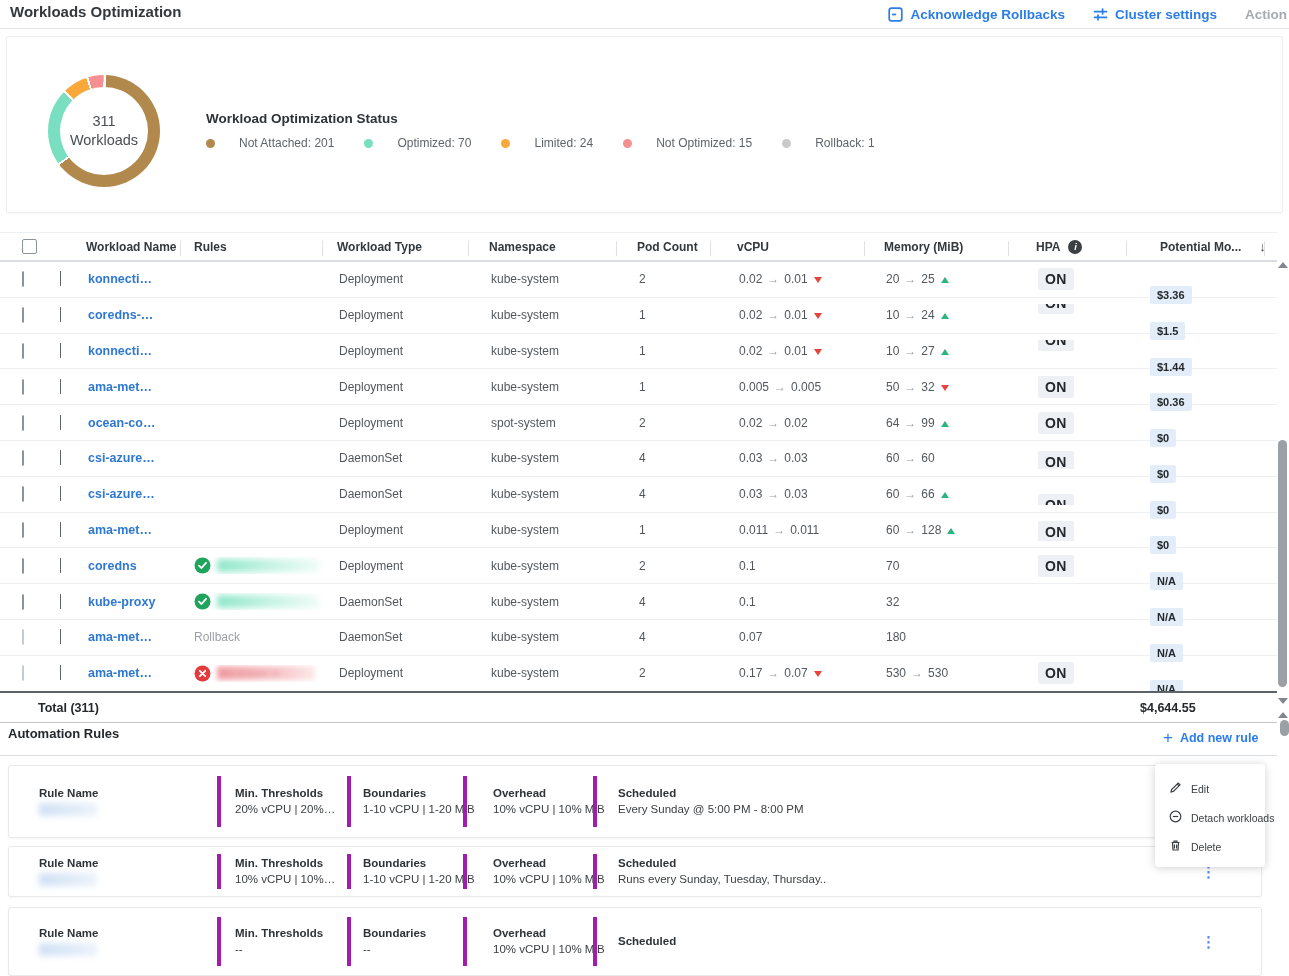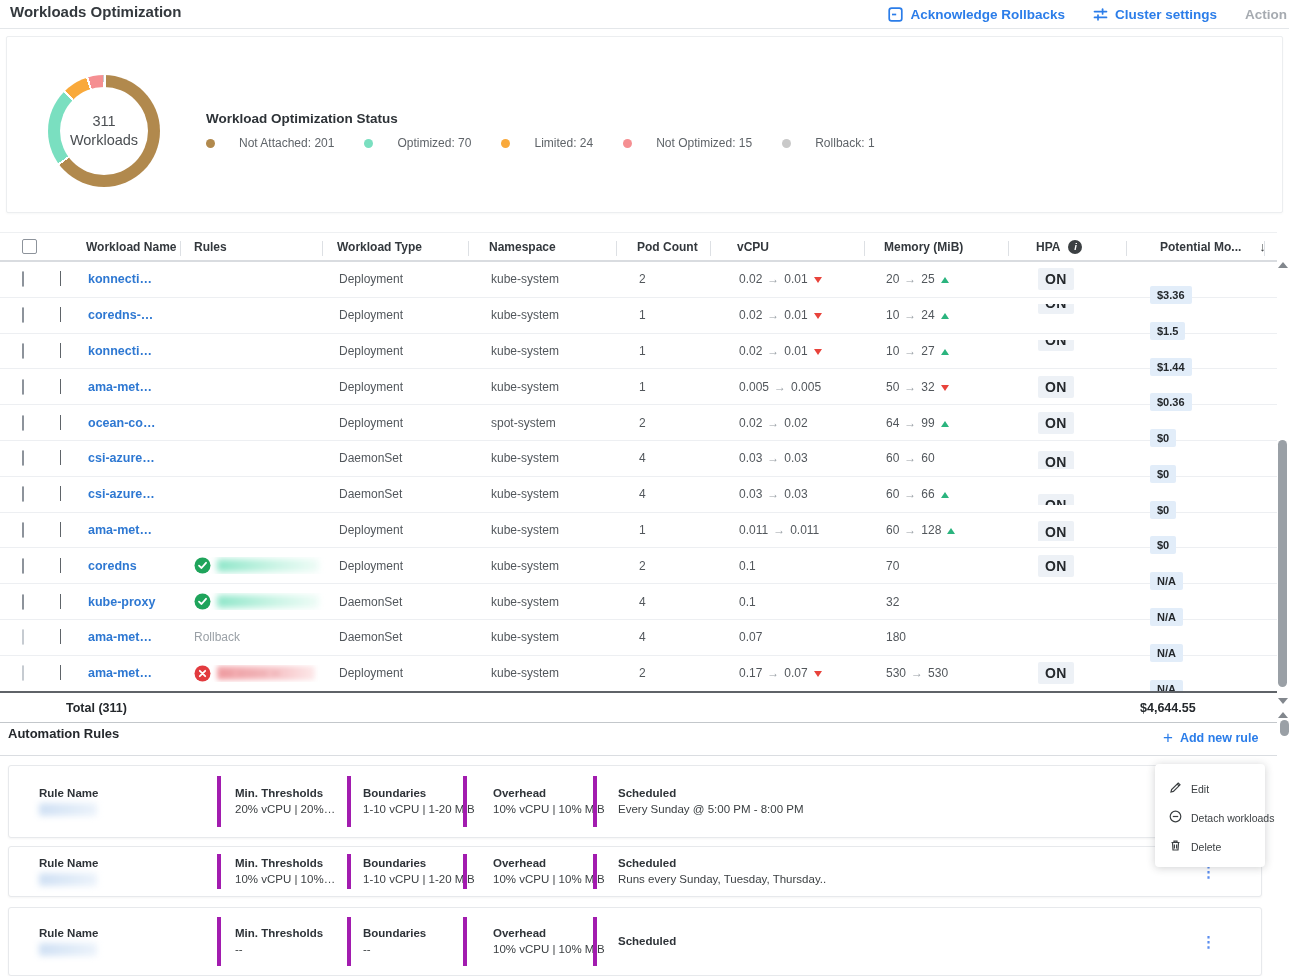--- a/index.html
+++ b/index.html
@@ -68,21 +68,21 @@
   .sbar { position:absolute; left:1277px; width:12px; background:#fff; }
   .sb-arrow-up { width:0; height:0; border-left:5px solid transparent; border-right:5px solid transparent;
     border-bottom:6px solid #82878d; margin:4px auto 0 auto; }
   .sb-arrow-down { width:0; height:0; border-left:5px solid transparent; border-right:5px solid transparent;
     border-top:6px solid #82878d; margin:0 auto; position:absolute; bottom:4px; left:1px; }
   .sb-thumb { position:absolute; left:1px; width:9px; background:#9aa0a6; border-radius:5px; }
 
   
   .total-row { position:absolute; left:0; top:691px; width:1277px; height:32px;
     border-top:2px solid #5f6368; border-bottom:1px solid #c3c7cb; background:#fff; }
-  .total-label { position:absolute; left:38px; top:8px; font-size:12.5px; font-weight:700; color:#24282c;margin-left:28px; }
+  .total-label { position:absolute; left:38px; top:8px; font-size:12.5px; font-weight:700; color:#24282c; }
   .total-value { position:absolute; left:1140px; top:8px; font-size:12.5px; font-weight:700; color:#24282c; }
 
   
   .rules-title { position:absolute; left:8px; top:726px; font-size:13px; font-weight:700; color:#24282c; }
   .rules-hr { position:absolute; left:0; top:755px; width:1277px; height:1px; background:#dadde1; }
   .add-rule { position:absolute; left:1163px; top:731px; display:flex; align-items:center; gap:7px;
     color:#2b7de9; font-size:12.5px; font-weight:700; cursor:pointer; }
   .add-rule .plus { font-size:17px; font-weight:400; line-height:14px; }
 
   .rule-card { position:absolute; left:8px; width:1254px; background:#fff;

